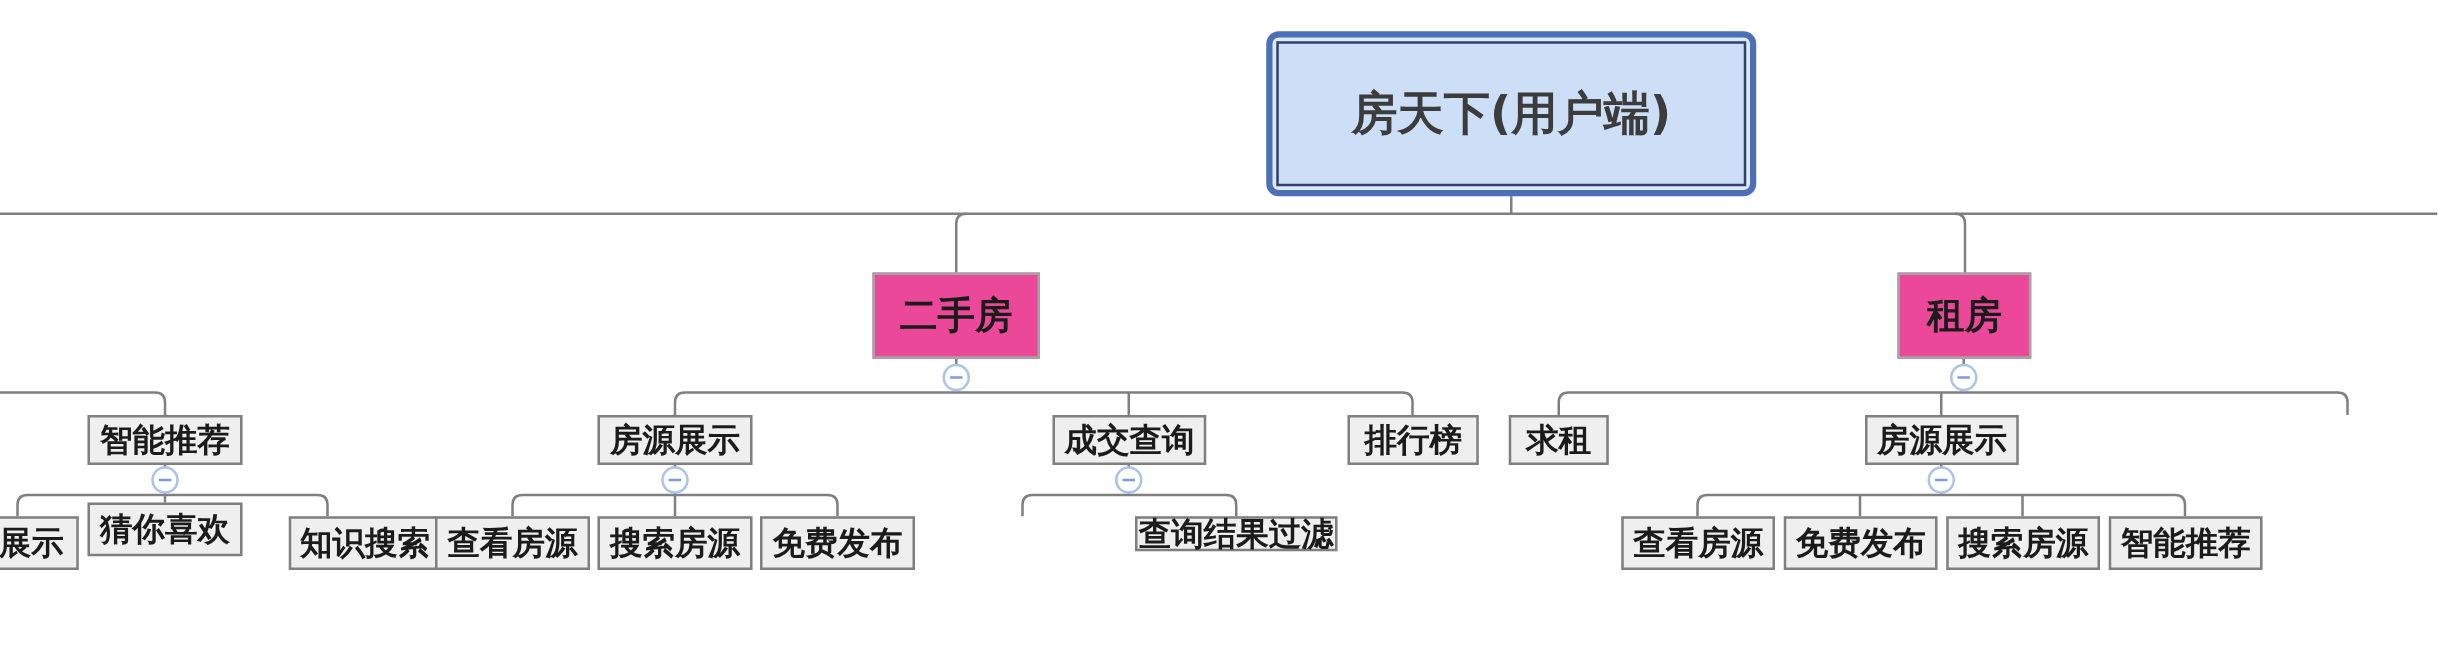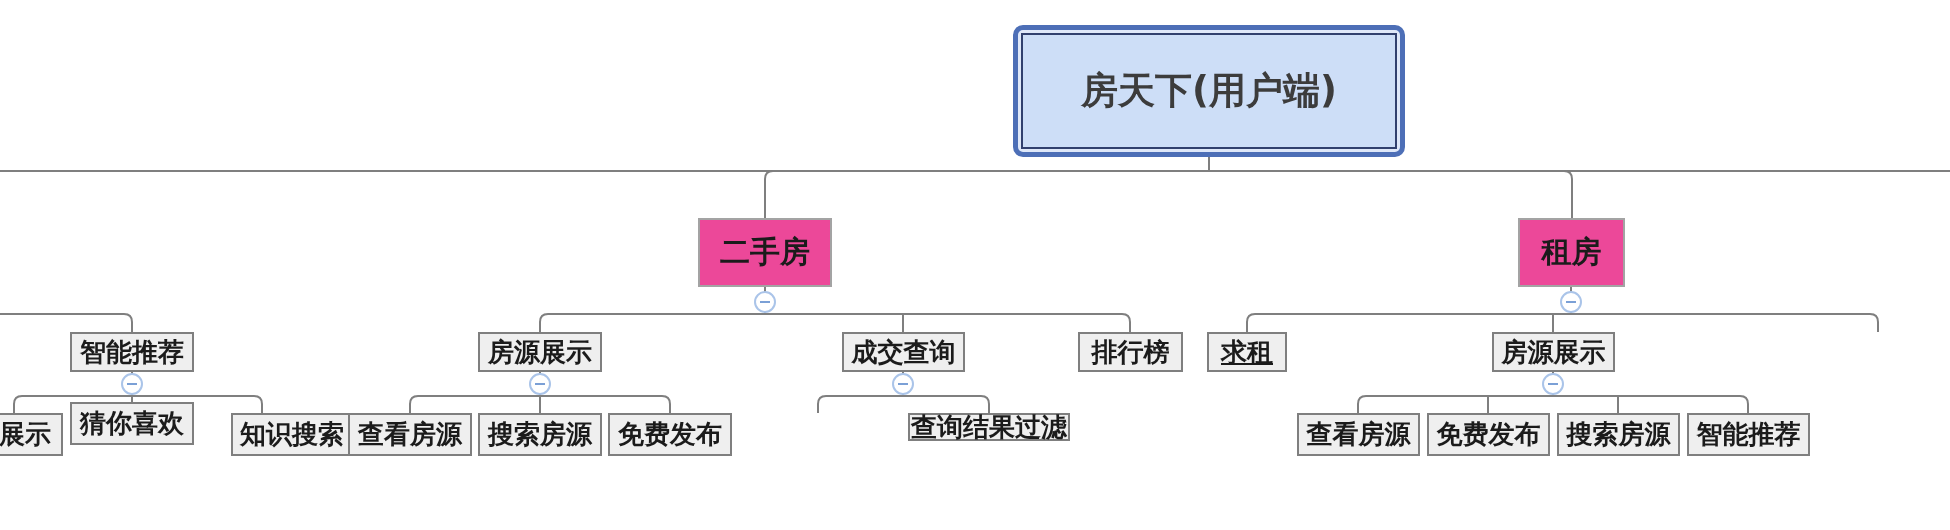--- a/index.html
+++ b/index.html
@@ -62,21 +62,21 @@
   </svg>
 <div class="node root" style="left: 1013px; top: 25px; width: 392px; height: 132px;">
       <div class="root-inner">房天下(用户端)</div>
     </div>
     <div class="node l2" style="left: 698px; top: 218px; width: 134px; height: 69px;">二手房</div>
     <div class="node l2" style="left: 1518px; top: 218px; width: 107px; height: 69px;">租房</div>
     <div class="node l3" style="left: 70px; top: 332px; width: 124px; height: 40px;">智能推荐</div>
     <div class="node l3" style="left: 478px; top: 332px; width: 124px; height: 40px;">房源展示</div>
     <div class="node l3" style="left: 842px; top: 332px; width: 123px; height: 40px;">成交查询</div>
     <div class="node l3" style="left: 1078px; top: 332px; width: 105px; height: 40px;">排行榜</div>
-    <div class="node l3" style="left: 1207px; top: 332px; width: 80px; height: 40px; text-decoration: underline;">求租</div>
+    <div class="node l3" style="left: 1207px; top: 332px; width: 80px; height: 40px;">求租</div>
     <div class="node l3" style="left: 1492px; top: 332px; width: 123px; height: 40px;">房源展示</div>
     <div class="node l4" style="left: -13px; top: 413px; width: 76px; height: 43px;">展示</div>
     <div class="node l4" style="left: 70px; top: 402px; width: 124px; height: 43px;">猜你喜欢</div>
     <div class="node l4" style="left: 200px; top: 413px; width: 122px; height: 43px; margin-left: 31px;">知识搜索</div>
     <div class="node l4" style="left: 348px; top: 413px; width: 124px; height: 43px;">查看房源</div>
     <div class="node l4" style="left: 478px; top: 413px; width: 124px; height: 43px;">搜索房源</div>
     <div class="node l4" style="left: 608px; top: 413px; width: 124px; height: 43px;">免费发布</div>
     <div class="node l4" style="left: 908px; top: 413px; width: 162px; height: 28px;">查询结果过滤</div>
     <div class="node l4" style="left: 1297px; top: 413px; width: 123px; height: 43px;">查看房源</div>
     <div class="node l4" style="left: 1427px; top: 413px; width: 123px; height: 43px;">免费发布</div>

